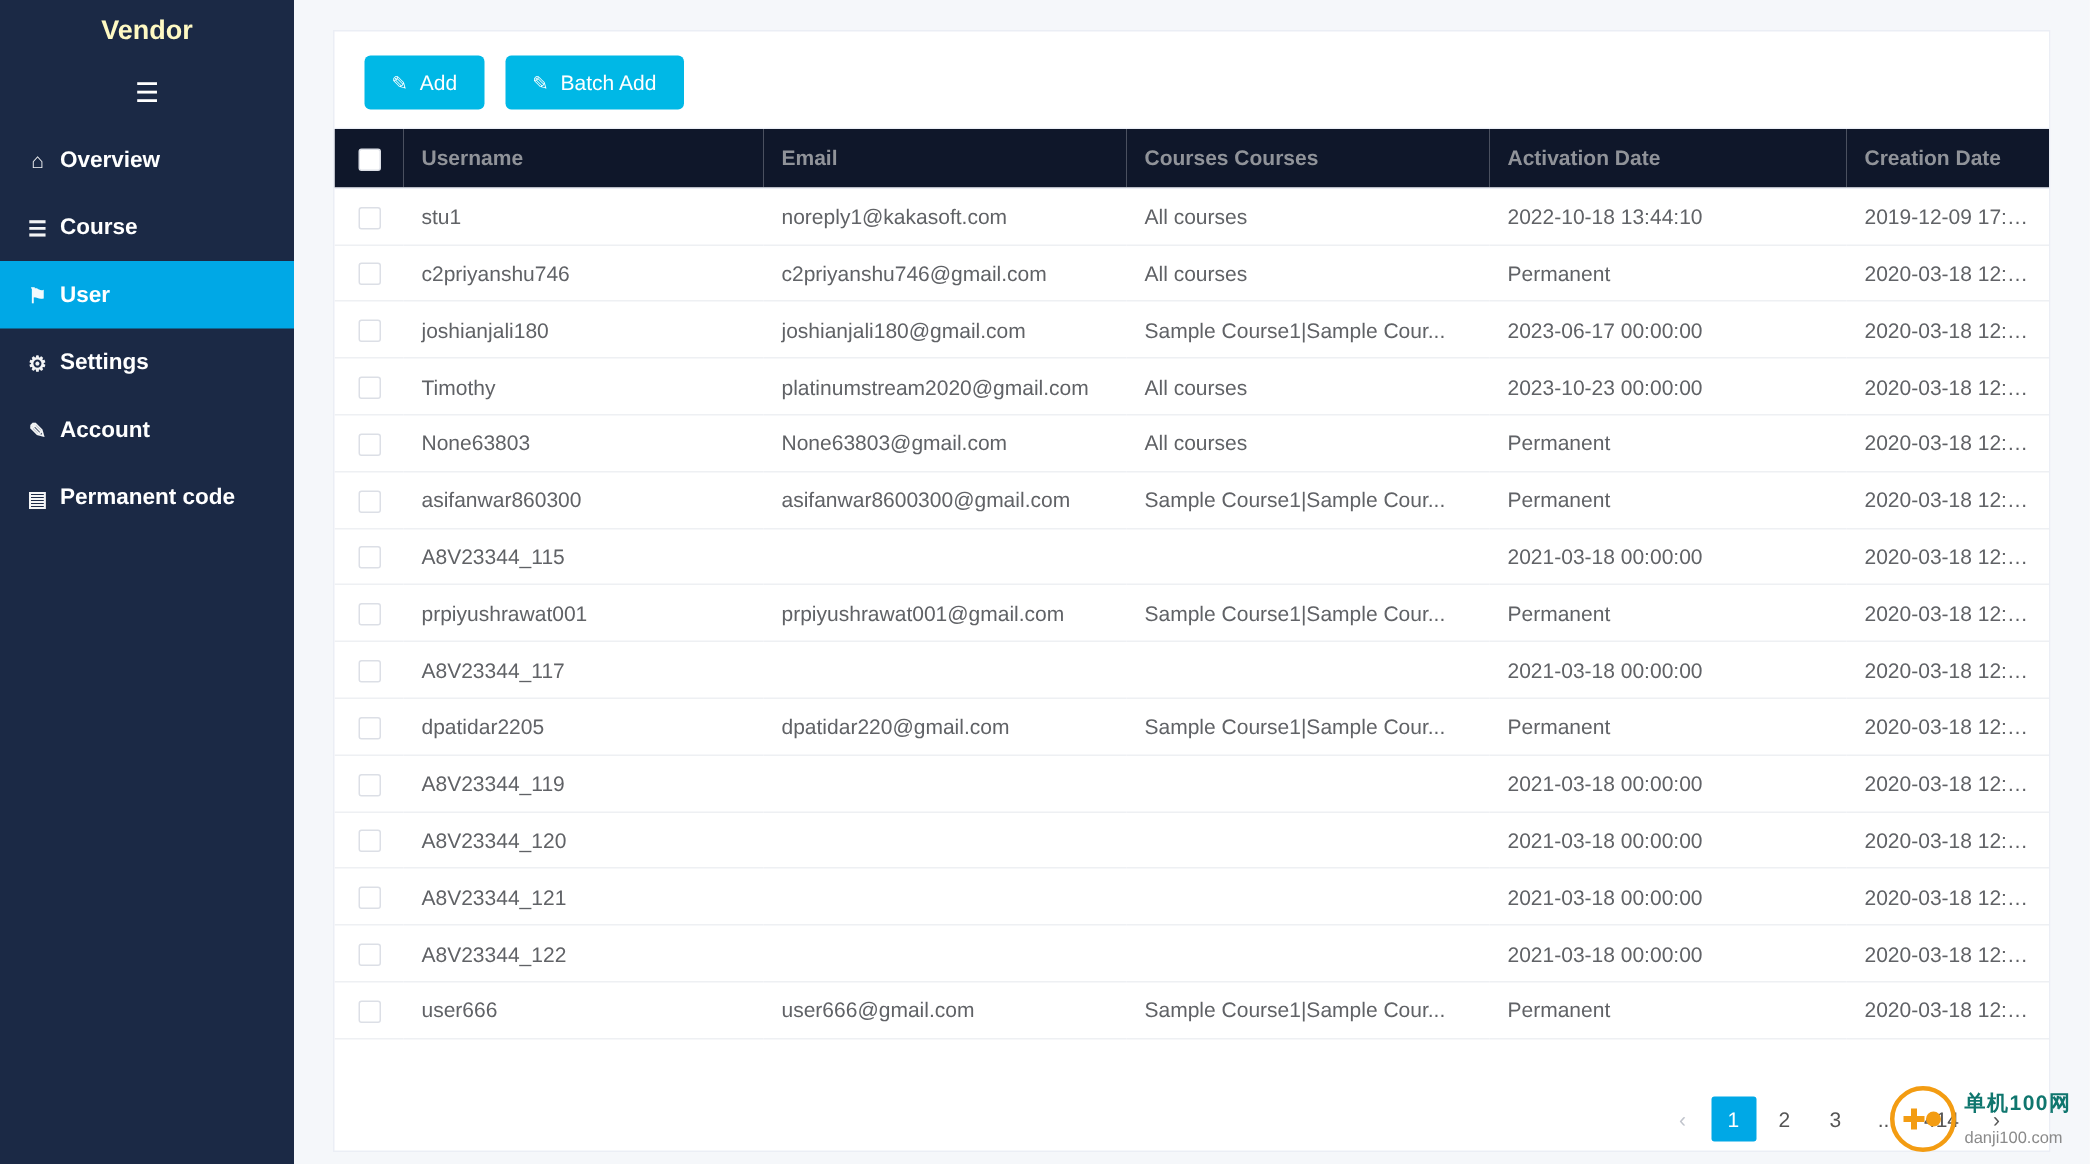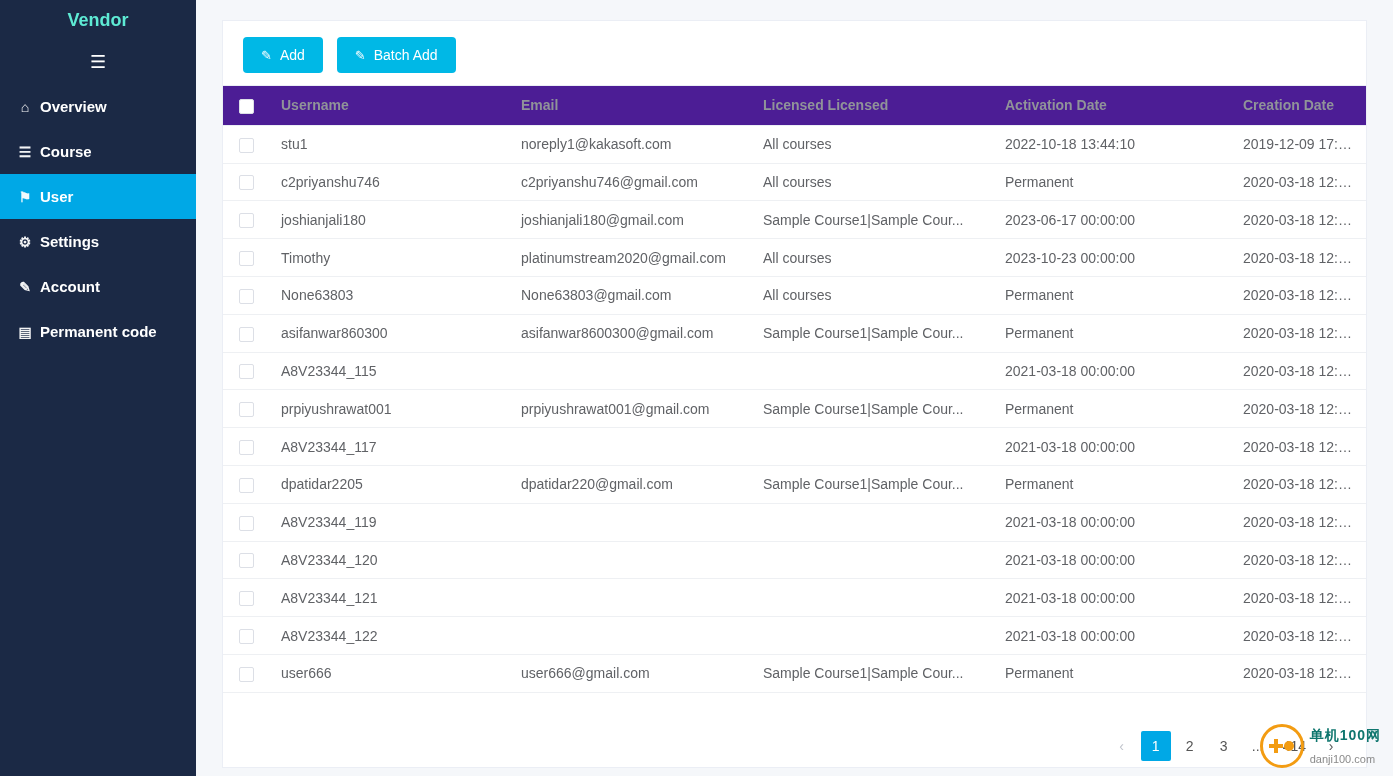--- a/index.html
+++ b/index.html
@@ -19,21 +19,21 @@
     color: #fff;
     flex-shrink: 0;
     display: flex;
     flex-direction: column;
   }
   .brand {
     height: 40px;
     display: flex;
     align-items: center;
     justify-content: center;
-    color: #5eead4;
+    color: #fef9c3;
     font-weight: 700;
     font-size: 18px;
   }
   .hamburger {
     height: 44px;
     display: flex;
     align-items: center;
     justify-content: center;
     cursor: pointer;
     font-size: 18px;
@@ -92,21 +92,21 @@
     cursor: pointer;
     display: inline-flex;
     align-items: center;
     gap: 8px;
   }
   .btn .i { font-size: 13px; }
   
   .table-wrap { flex: 1; overflow: hidden; }
   table { width: 100%; border-collapse: collapse; table-layout: fixed; }
   thead th {
-    background: #4c1d95;
+    background: #0f172a;
     color: #909399;
     font-weight: 600;
     text-align: left;
     padding: 11px 12px;
     border-top: 1px solid #ebeef5;
     border-bottom: 1px solid #ebeef5;
     font-size: 14px;
   }
   tbody td {
     padding: 10px 12px;
@@ -246,21 +246,21 @@
               <col class="exp">
               <col class="ctime">
           </colgroup>
           <thead>
             <tr>
               <th class="check">
                 <span class="cb"></span>
               </th>
               <th>Username</th>
               <th>Email</th>
-              <th>Licensed Licensed</th>
+              <th>Courses Courses</th>
               <th>Activation Date</th>
               <th>Creation Date</th>
             </tr>
           </thead>
           <tbody id="tbody">
               <tr>
                 <td class="check"><span class="cb"></span></td>
                 <td>stu1</td>
                 <td>noreply1@kakasoft.com</td>
                 <td>All courses</td>

